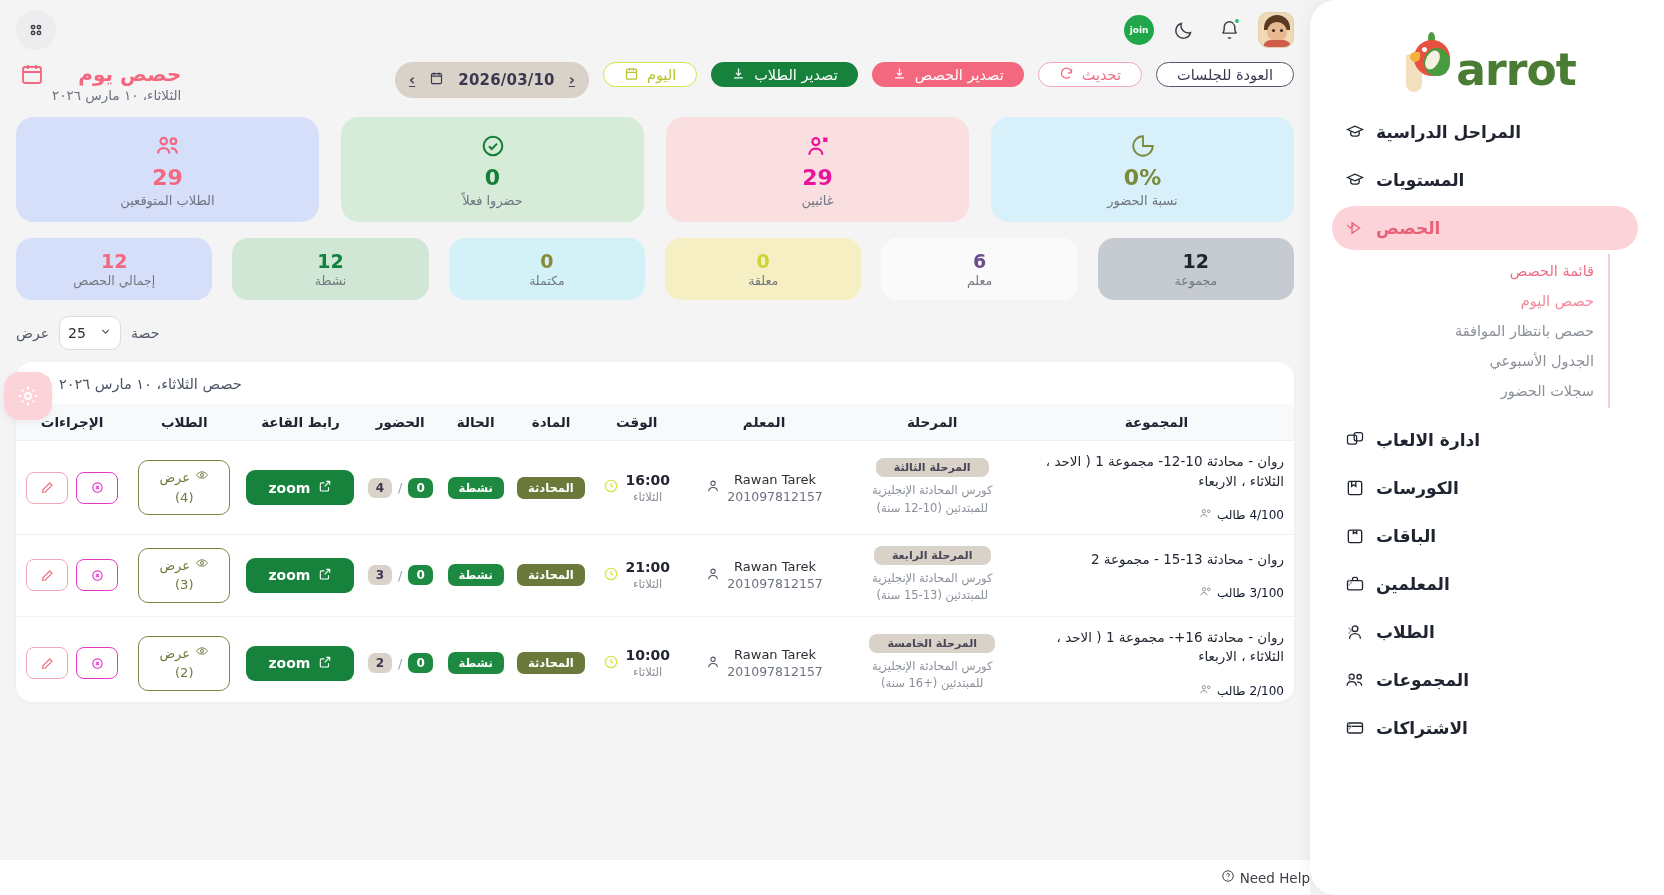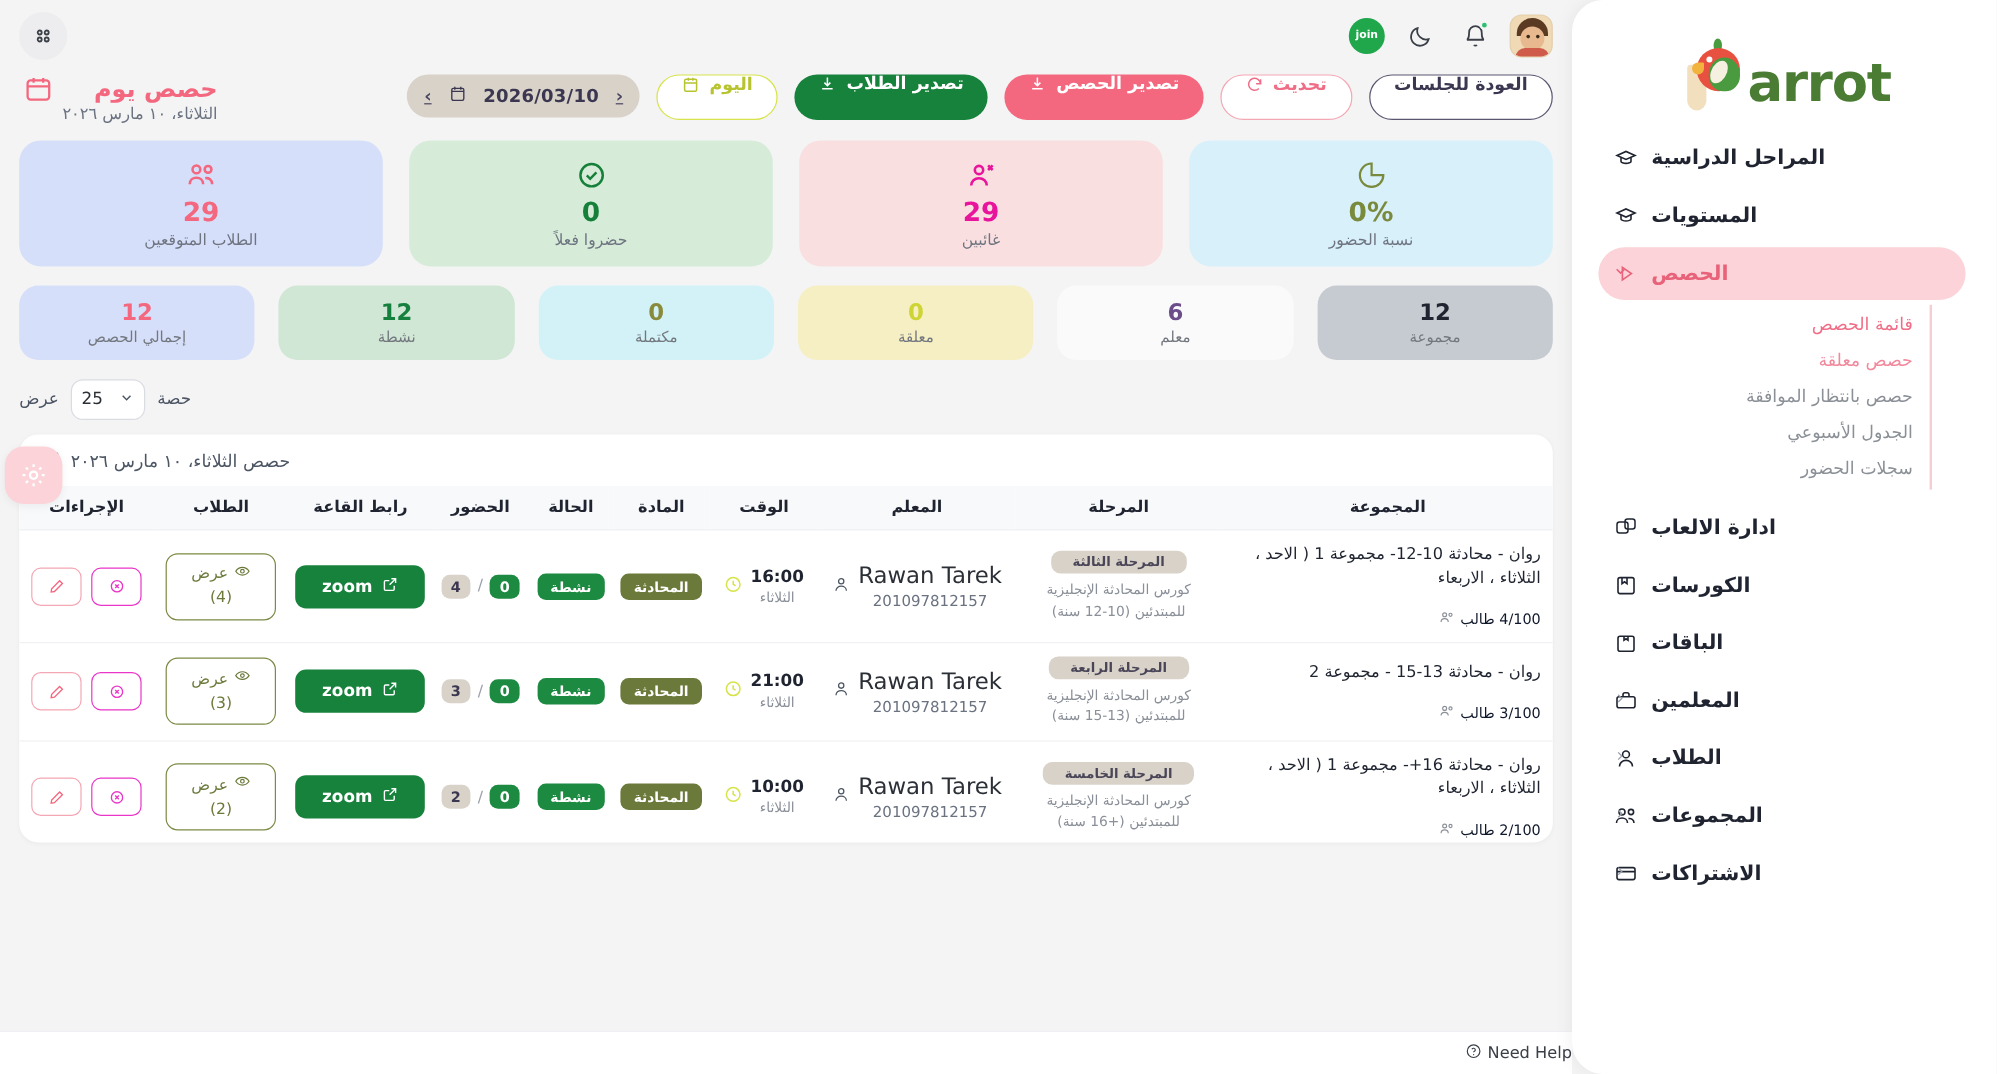--- a/index.html
+++ b/index.html
@@ -135,23 +135,23 @@
     width: 40px; height: 40px; border-radius: 50%;
     background: #ededef; display: inline-flex; align-items: center; justify-content: center;
     cursor: pointer;
   }
 
   
   .actionbar {
     display: flex; align-items: flex-start; padding: 10px 16px 0 16px; gap: 14px;
   }
   .btn {
-    height: 38px; border-radius: 20px; border: none;
-    display: inline-flex; align-items: flex-start; justify-content: center; gap: 8px;
-    font-size: 14.5px; font-weight: 700; cursor: pointer;
+    height: 25px; border-radius: 20px; border: none;
+    display: inline-flex; align-items: center; justify-content: center; gap: 8px;
+    font-size: 14.5px; font-weight: 400; cursor: pointer;
     font-family: inherit; padding: 0 20px; white-space: nowrap;
   }
   .btn-outline-dark { background: #fff; border: 1.5px solid #5b5670; color: #3b3750; }
   .btn-outline-pink { background: #fff; border: 1.5px solid #f4a7b4; color: #ef6d86; }
   .btn-pink { background: #f4687f; color: #fff; }
   .btn-green { background: #17823c; color: #ffffff; }
   .btn-outline-lime { background: #fff; border: 1.5px solid #d7e34a; color: #b7c430; }
 
   .datepicker {
     height: 36px; border-radius: 20px; background: #d8d2c9;
@@ -248,21 +248,21 @@
   .grp-sub { font-size: 12px; color: #0f172a; margin-top: 16px; display: flex; align-items: center; gap: 5px; justify-content: flex-start; }
 
   .stage-cell { text-align: center; }
   .stage-badge {
     display: inline-block; background: #d8d2c9; color: #4a4658;
     border-radius: 8px; font-size: 11px; padding: 3px 18px; font-weight: 600;
   }
   .stage-desc { font-size: 11.5px; color: #8a8f98; margin-top: 5px; line-height: 1.5; }
 
   .teacher-cell { display: flex; align-items: center; justify-content: center; gap: 6px; flex-direction: row-reverse; }
-  .teacher-name { font-size: 19px; color: #2b2f36; }
+  .teacher-name { font-size: 13px; color: #2b2f36; }
   .teacher-id { font-size: 12.5px; color: #6b7280; margin-top: 2px; }
 
   .time-cell { display: flex; align-items: center; justify-content: center; gap: 6px; flex-direction: row-reverse; }
   .time-val { font-size: 14px; font-weight: 700; color: #1f2430; }
   .time-day { font-size: 11.5px; color: #8a8f98; margin-top: 2px; }
 
   .subject-badge {
     display: inline-block; background: #6b7a3a; color: #fff;
     border-radius: 7px; font-size: 11.5px; padding: 4px 11px; font-weight: 600;
   }
@@ -356,21 +356,21 @@
         <span class="nav-label">الحصص</span>
         <span class="nav-ico">
           <svg width="18" height="18" viewBox="0 0 24 24" fill="none" stroke="#e8637a" stroke-width="1.8">
               <path d="M8 5l10 7-10 7V5z"></path>
             </svg>
         </span>
       </div>
 
       <div class="submenu">
         <div class="submenu-item sub-active">قائمة الحصص</div>
-        <div class="submenu-item sub-current">حصص معلقة</div>
+        <div class="submenu-item sub-current">حصص اليوم</div>
         <div class="submenu-item">حصص بانتظار الموافقة</div>
         <div class="submenu-item">الجدول الأسبوعي</div>
         <div class="submenu-item">سجلات الحضور</div>
       </div>
 
       <div class="nav-item">
         <span class="nav-label">ادارة الالعاب</span>
         <span class="nav-ico">
           <svg width="20" height="20" viewBox="0 0 24 24" fill="none" stroke="#1f2430" stroke-width="1.5">
               <rect x="3" y="6" width="11" height="11" rx="2.5"></rect>

